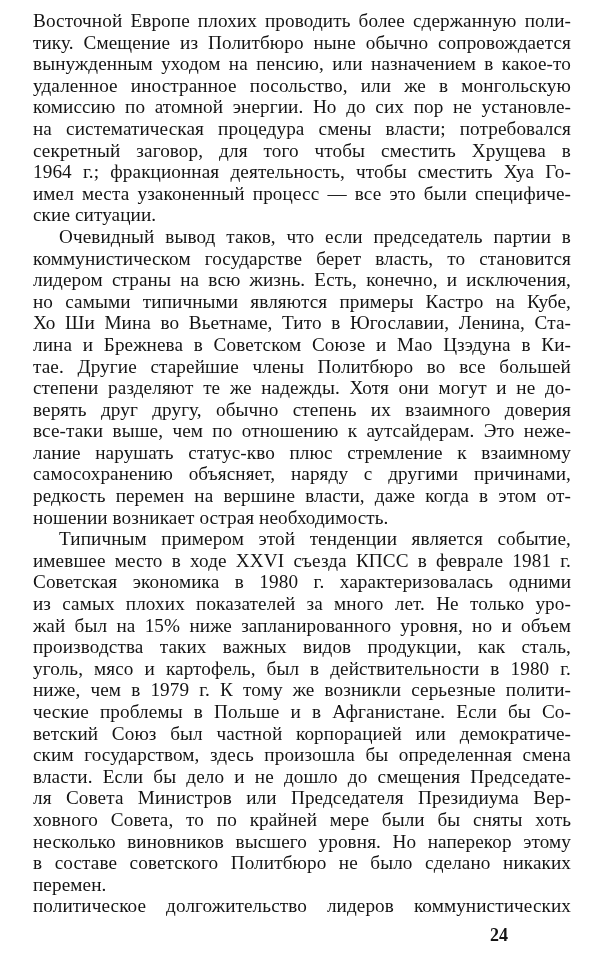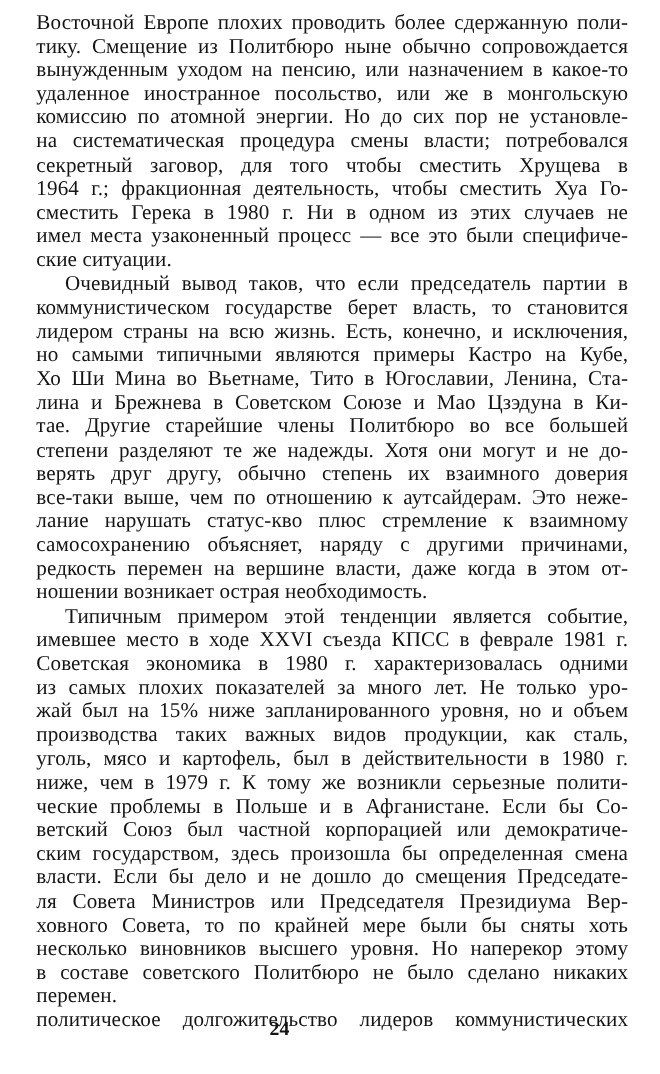--- a/index.html
+++ b/index.html
@@ -38,41 +38,40 @@
       padding-left: 26px;
     }
     .para {
       margin: 0;
     }
     .page-number {
       position: absolute;
       top: 925px;
       left: 0;
       width: 508px;
-      text-align: center;
+      text-align: right;
       font-size: 18px;
       font-weight: bold;
       font-family: "Liberation Serif", "DejaVu Serif", serif;
     }
   </style>
 </head>
 <body>
 
 <div class="page">
 
   <div class="para">
     <span class="line">Восточной Европе плохих проводить более сдержанную поли-</span>
     <span class="line">тику. Смещение из Политбюро ныне обычно сопровождается</span>
     <span class="line">вынужденным уходом на пенсию, или назначением в какое-то</span>
     <span class="line">удаленное иностранное посольство,  или же в монгольскую</span>
     <span class="line">комиссию по атомной энергии. Но до сих пор не установле-</span>
     <span class="line">на систематическая процедура смены власти; потребовался</span>
     <span class="line">секретный  заговор,  для того чтобы  сместить Хрущева в</span>
     <span class="line">1964 г.; фракционная деятельность, чтобы сместить Хуа Го-</span>
-    <span class="line">сместить Герека в 1980 г. Ни в одном из этих случаев не</span>
     <span class="line">имел места узаконенный процесс — все это были специфиче-</span>
     <span class="line last">ские ситуации.</span>
   </div>
 
   <div class="para">
     <span class="line indent">Очевидный вывод таков, что если председатель партии в</span>
     <span class="line">коммунистическом государстве берет власть, то становится</span>
     <span class="line">лидером страны на всю жизнь. Есть, конечно, и исключения,</span>
     <span class="line">но самыми типичными являются примеры Кастро на Кубе,</span>
     <span class="line">Хо Ши Мина во Вьетнаме, Тито в Югославии, Ленина, Ста-</span>

